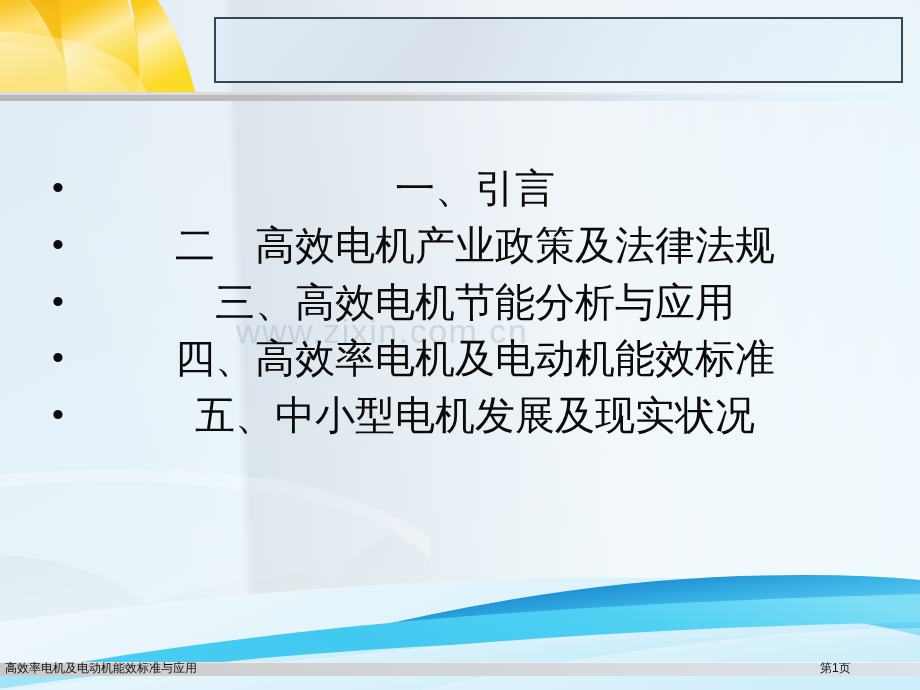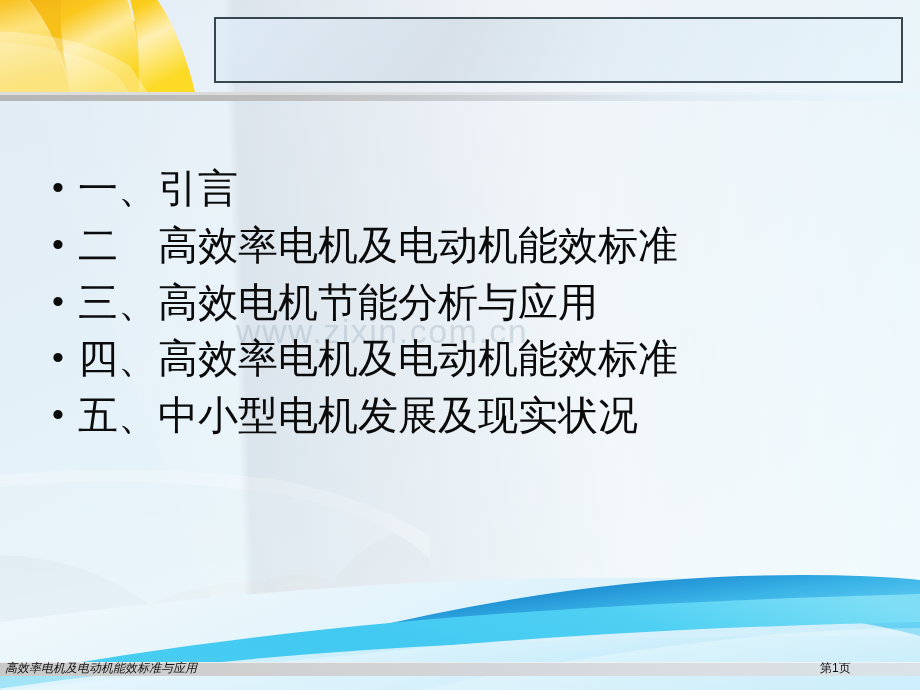--- a/index.html
+++ b/index.html
@@ -93,21 +93,21 @@
     letter-spacing:0px;
     white-space:pre;
   }
   .bullets li .dot {
     flex:0 0 auto;
     width:26px;
     font-size:34px;
     line-height:1.62;
     color:#0b0b0b;
   }
-  .bullets li .btxt { flex:1 1 auto; }
+  .bullets li .btxt { flex:1 1 auto;text-align:center; }
 
   
   .watermark {
     position:absolute; left:236px; top:312px;
     font-size:34px; letter-spacing:1.5px;
     color:rgba(150,168,184,0.34);
     white-space:nowrap;
     pointer-events:none;
     font-family:"Liberation Sans","DejaVu Sans",sans-serif;
   }
@@ -132,21 +132,20 @@
     background:linear-gradient(to right,
         #c8c8c8 0%, #cfcfcf 22%, #d2d4d6 45%,
         #d6dadd 62%, #d9dfe3 80%, #dbe3e8 100%);
     border-top:1px solid rgba(255,255,255,.6);
   }
   .footer-left {
     position:absolute; left:5px; top:661px;
     font-size:12px; color:#111; letter-spacing:0px;
     white-space:nowrap; line-height:15px;
     font-family:"DejaVu Sans","Liberation Sans",sans-serif;
-    font-style:italic;
   }
   .footer-right {
     position:absolute; left:820px; top:661px;
     font-size:12px; color:#111;
     white-space:nowrap; line-height:15px;
     font-family:Liberation Sans, sans-serif;
   }
 </style>
 </head>
 <body>
@@ -209,21 +208,21 @@
 
   <div class="watermark">www.zixin.com.cn</div>
 
   <ul class="bullets">
     <li>
       <span class="dot">•</span>
       <span class="btxt">一、引言</span>
     </li>
     <li>
       <span class="dot">•</span>
-      <span class="btxt">二　高效率电机及电动机能效标准</span>
+      <span class="btxt">二　高效电机产业政策及法律法规</span>
     </li>
     <li>
       <span class="dot">•</span>
       <span class="btxt">三、高效电机节能分析与应用</span>
     </li>
     <li>
       <span class="dot">•</span>
       <span class="btxt">四、高效率电机及电动机能效标准</span>
     </li>
     <li>

